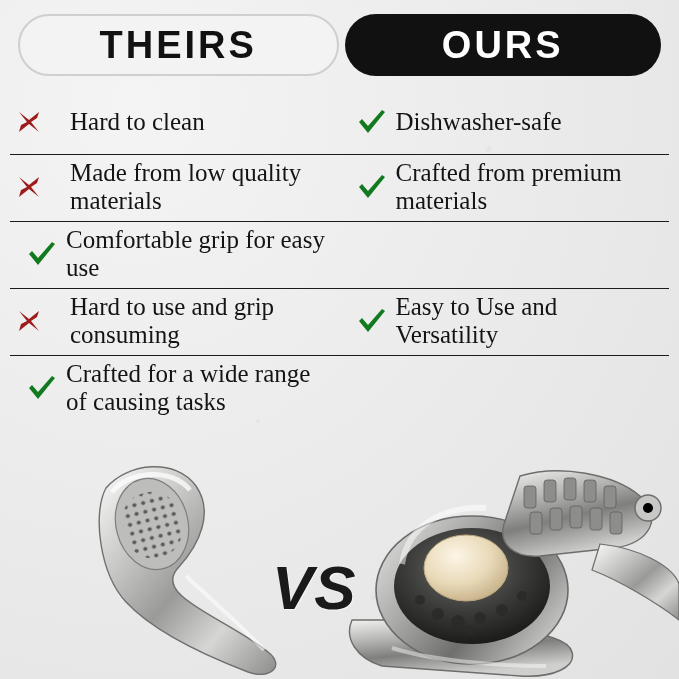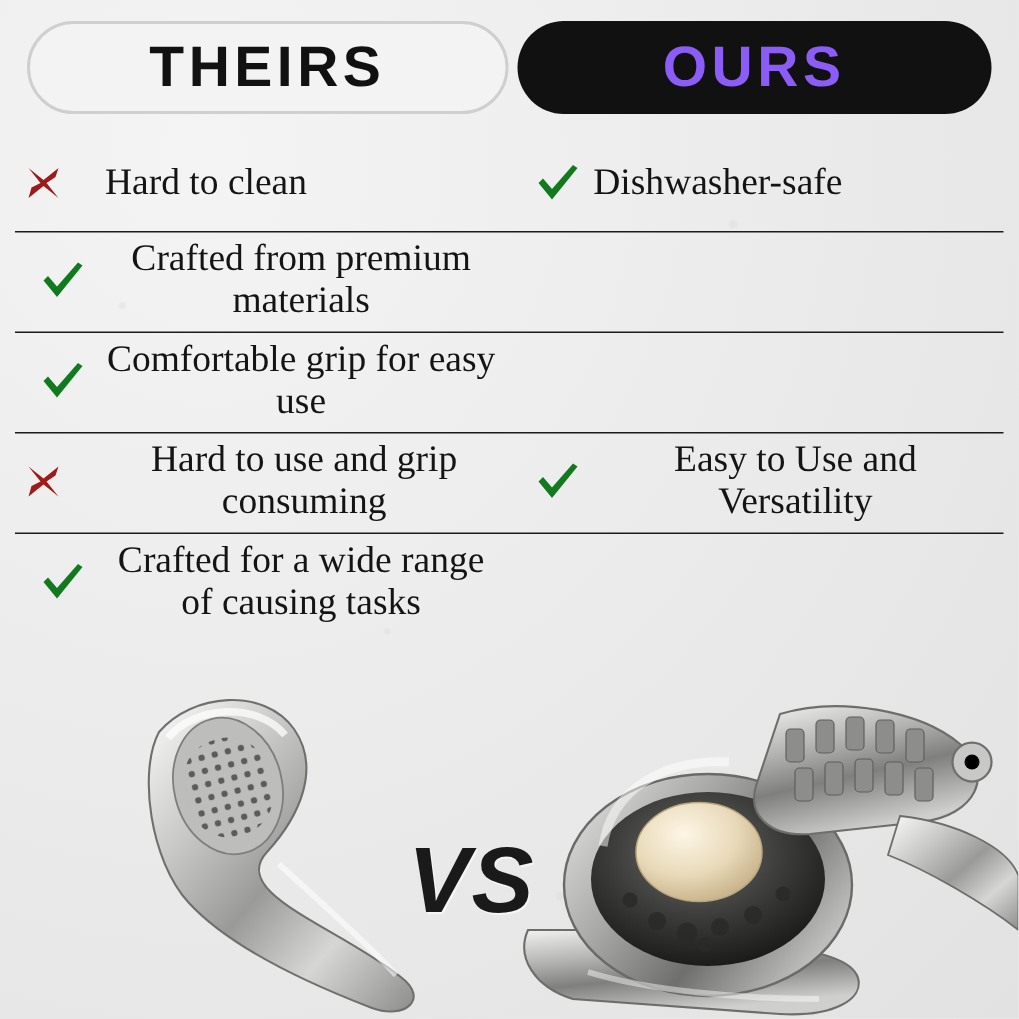--- a/index.html
+++ b/index.html
@@ -13,21 +13,20 @@
     background: #e9e9e9;
     overflow: hidden;
   }
   #page {
     position: relative;
     width: 679px;
     height: 679px;
     background:
       radial-gradient(ellipse at 20% 15%, #f4f4f4 0%, #ececec 45%, #e2e2e2 100%);
     overflow: hidden;
-    text-align: center;
   }
   
   #page::before {
     content: "";
     position: absolute;
     inset: 0;
     background-image:
       radial-gradient(circle at 12% 30%, rgba(0,0,0,0.035) 0 2px, transparent 3px),
       radial-gradient(circle at 38% 62%, rgba(0,0,0,0.03) 0 1.5px, transparent 3px),
       radial-gradient(circle at 72% 22%, rgba(0,0,0,0.03) 0 2px, transparent 4px),
@@ -60,21 +59,21 @@
     font-size: 38px;
     font-family: "Liberation Sans", sans-serif;
   }
   .pill-theirs {
     background: #f3f3f3;
     color: #111111;
     border: 2px solid #cfcfcf;
   }
   .pill-ours {
     background: #111111;
-    color: #8b5cf6;
+    color: #ffffff;
   }
 
   
   .table {
     position: absolute;
     top: 92px;
     left: 10px;
     width: 659px;
     z-index: 3;
   }
@@ -164,20 +163,28 @@
         <span class="mark">
           <svg width="28" height="26" viewBox="0 0 28 26">
             <path d="M1 13 L4 10 L10 17 L24 1 L27 3 L10 24 Z" fill="#117a1f"></path>
           </svg>
         </span>
         <span class="txt">Dishwasher-safe</span>
       </div>
     </div>
 
     <div class="row">
+      <div class="cell cell-left">
+        <span class="mark">
+          <svg width="26" height="26" viewBox="0 0 26 26">
+            <path d="M3 3 L13 11 L23 3 L21 9 L15 13 L23 23 L13 15 L3 23 L5 16 L11 13 L3 3 Z" fill="#9e1b1b"></path>
+          </svg>
+        </span>
+        <span class="txt">Made from low quality materials</span>
+      </div>
       <div class="cell cell-right">
         <span class="mark">
           <svg width="28" height="26" viewBox="0 0 28 26">
             <path d="M1 13 L4 10 L10 17 L24 1 L27 3 L10 24 Z" fill="#117a1f"></path>
           </svg>
         </span>
         <span class="txt">Crafted from premium materials</span>
       </div>
     </div>
 

